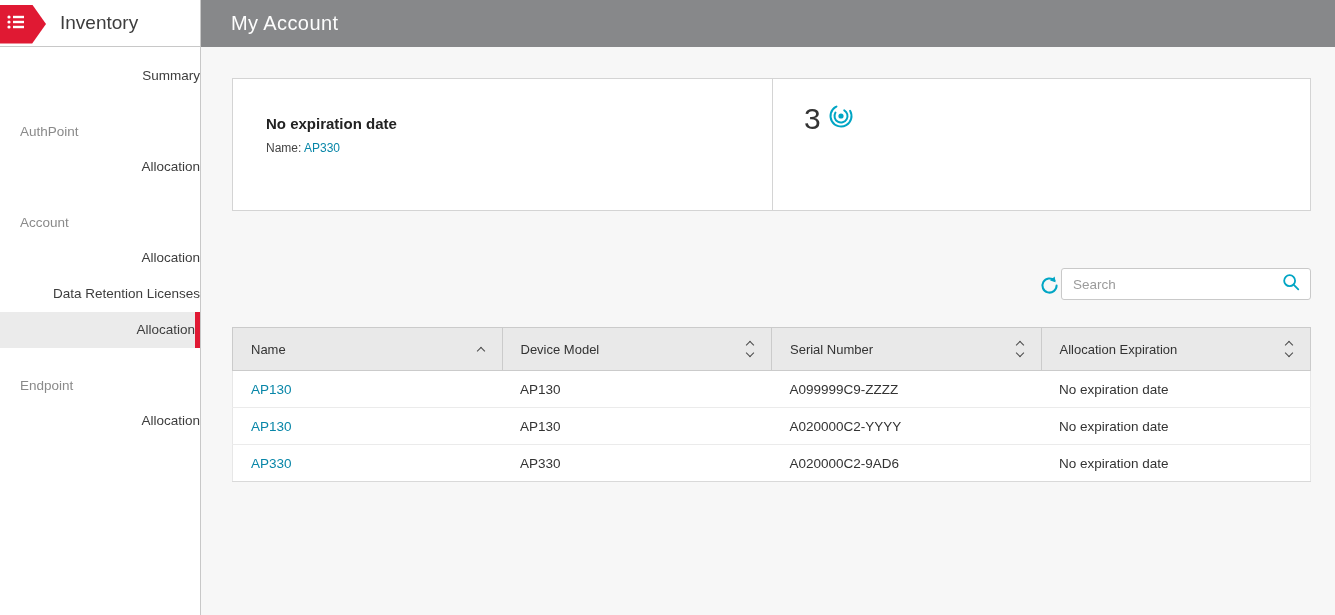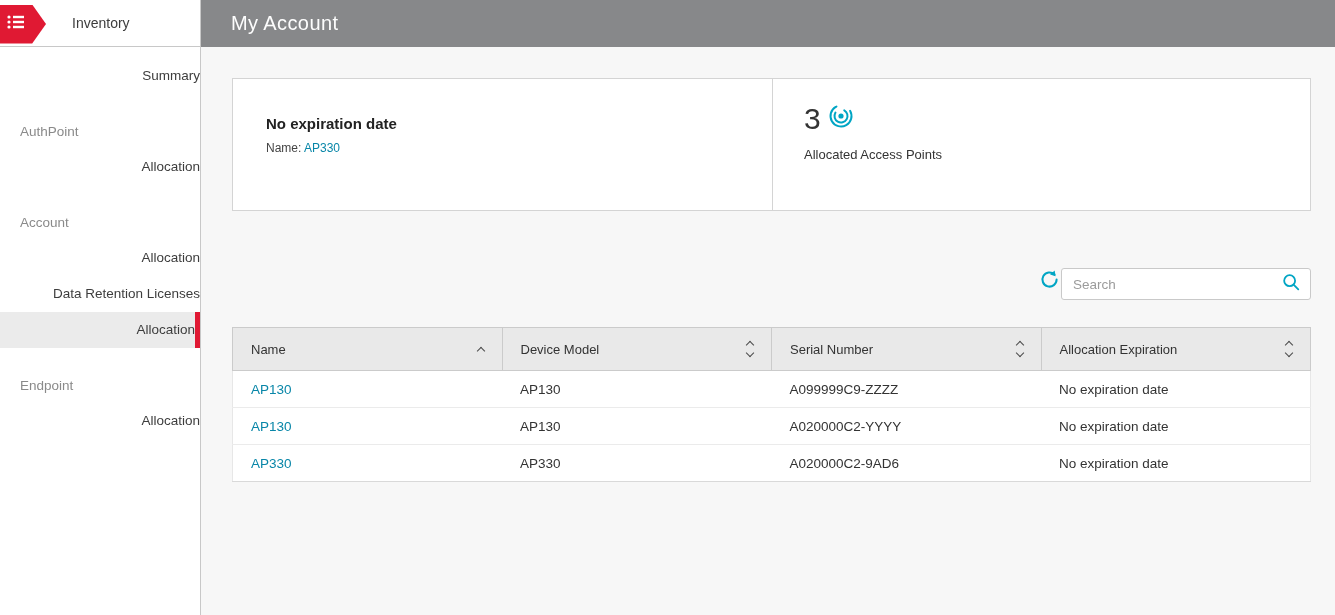--- a/index.html
+++ b/index.html
@@ -21,21 +21,21 @@
     height:47px; border-bottom:1px solid #c8c8c8;
     display:flex; align-items:center;
   }
   .logo {
     width:46px; height:39px; margin-top:2px;
     background:#e01933;
     clip-path: polygon(0 0, 70% 0, 100% 50%, 70% 100%, 0 100%);
     display:flex; align-items:center; justify-content:flex-start;
     padding-left:7px;
   }
-  .sidebar-title { margin-left:26px; font-size:14px; color:#3d3d3d; }
+  .sidebar-title { margin-left:14px; font-size:19px; color:#3d3d3d; }
   .nav { padding-top:11px; }
   .nav-item, .nav-sub {
     height:36px; line-height:36px; font-size:13.5px; color:#3d3d3d; cursor:pointer;text-align:right;
   }
   .nav-item { padding-left:20px; }
   .nav-sub { padding-left:33px; }
   .nav-section {
     margin-top:21px; height:34px; line-height:34px;
     padding-left:20px; font-size:13.5px; color:#8a8a8a;
   }
@@ -62,21 +62,21 @@
   .card-subline { margin-top:9px; font-size:12px; color:#444; }
   .card-right { flex:1; padding:24px 20px 0 31px; }
   .count-row { display:flex; align-items:flex-start; gap:7px; }
   .count-number { font-size:30px; color:#333; line-height:32px; }
   .count-label { margin-top:12px; font-size:13px; color:#333; }
 
   a.link, .link { color:#0886a8; text-decoration:none; cursor:pointer; }
 
   
   .toolbar {
-    margin-top:57px; display:flex; justify-content:flex-end; align-items:flex-start; gap:0;
+    margin-top:57px; display:flex; justify-content:flex-end; align-items:flex-end; gap:0;
   }
   .refresh-btn { background:none; border:none; cursor:pointer; display:flex; align-items:center; padding:0; }
   .search-box {
     width:250px; height:32px; background:#fff; border:1px solid #c9c9c9; border-radius:3px;
     display:flex; align-items:center; padding:0 9px 0 11px;
   }
   .search-box input {
     border:none; outline:none; flex:1; font-size:13.5px; color:#555;
     font-family:"Liberation Sans", sans-serif; background:transparent; min-width:0;
   }
@@ -160,21 +160,20 @@
         <div class="count-row">
           <span class="count-number">3</span>
           <span>
             <svg width="26" height="26" viewBox="0 0 26 26">
               <circle cx="13" cy="13" r="2.6" fill="#00a5c4"></circle>
               <circle cx="13" cy="13" r="6.5" fill="none" stroke="#00a5c4" stroke-width="2" stroke-dasharray="30 11" stroke-linecap="round" transform="rotate(-60 13 13)"></circle>
               <circle cx="13" cy="13" r="10.5" fill="none" stroke="#00a5c4" stroke-width="2" stroke-dasharray="50 16" stroke-linecap="round" transform="rotate(-30 13 13)"></circle>
             </svg>
           </span>
         </div>
-        <div class="count-label">Allocated Access Points</div>
       </div>
     </div>
 
     <div class="toolbar">
       <button class="refresh-btn">
         <span>
           <svg width="23" height="23" viewBox="0 0 24 24">
             <path d="M19.4 12a7.4 7.4 0 1 1-2.2-5.25" fill="none" stroke="#00a5c4" stroke-width="2.1" stroke-linecap="round"></path>
             <polygon points="17.4,2.6 18.3,8.6 12.6,6.9" fill="#00a5c4"></polygon>
           </svg>

